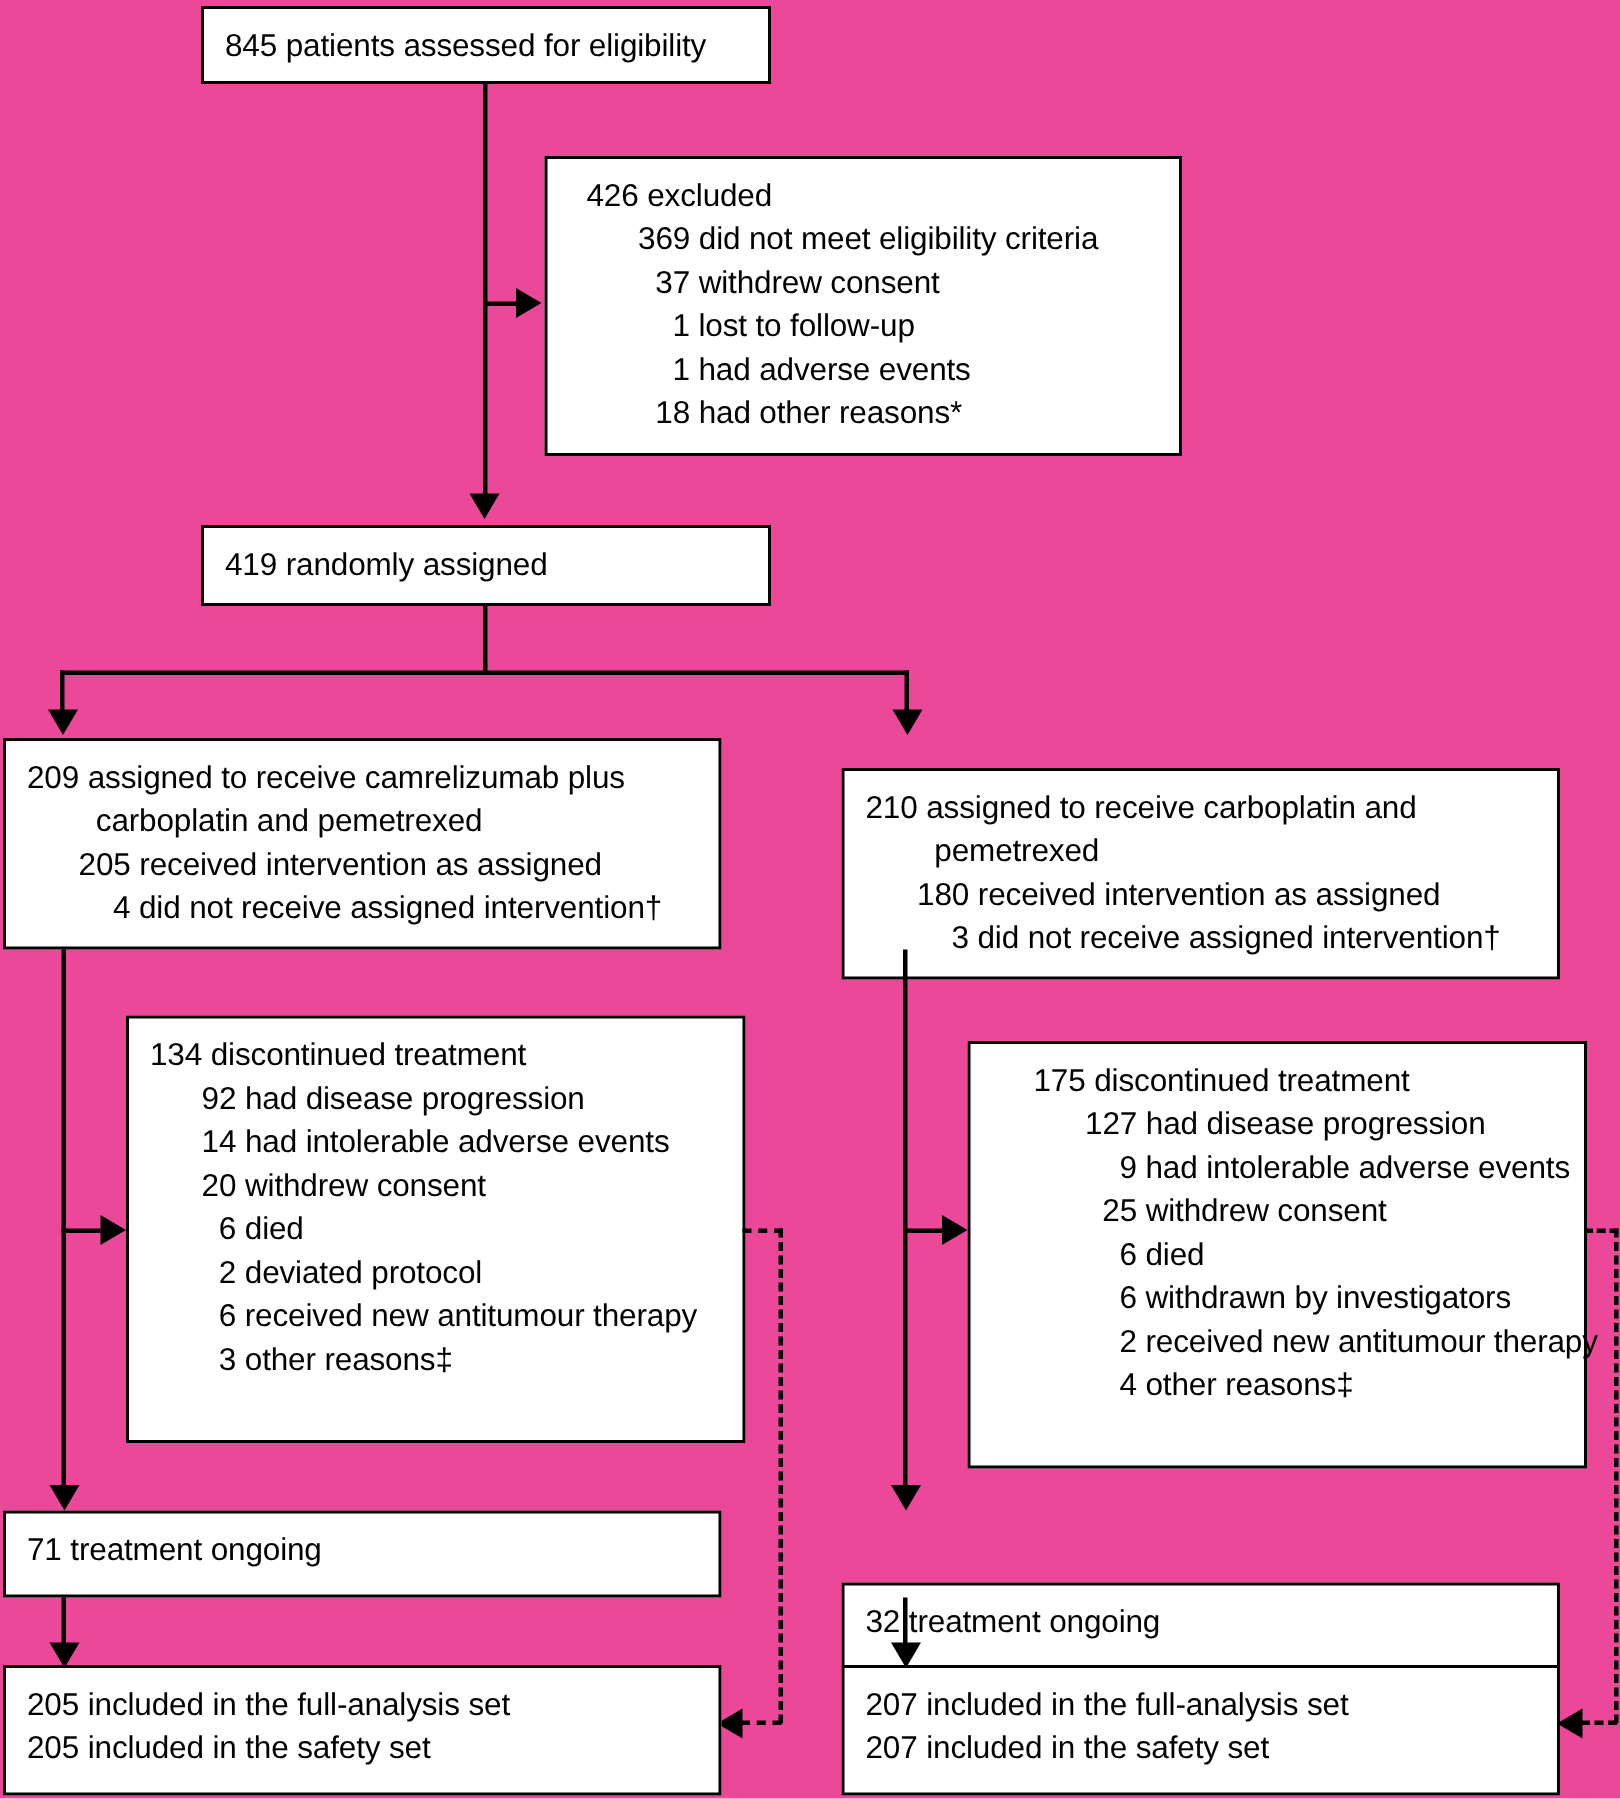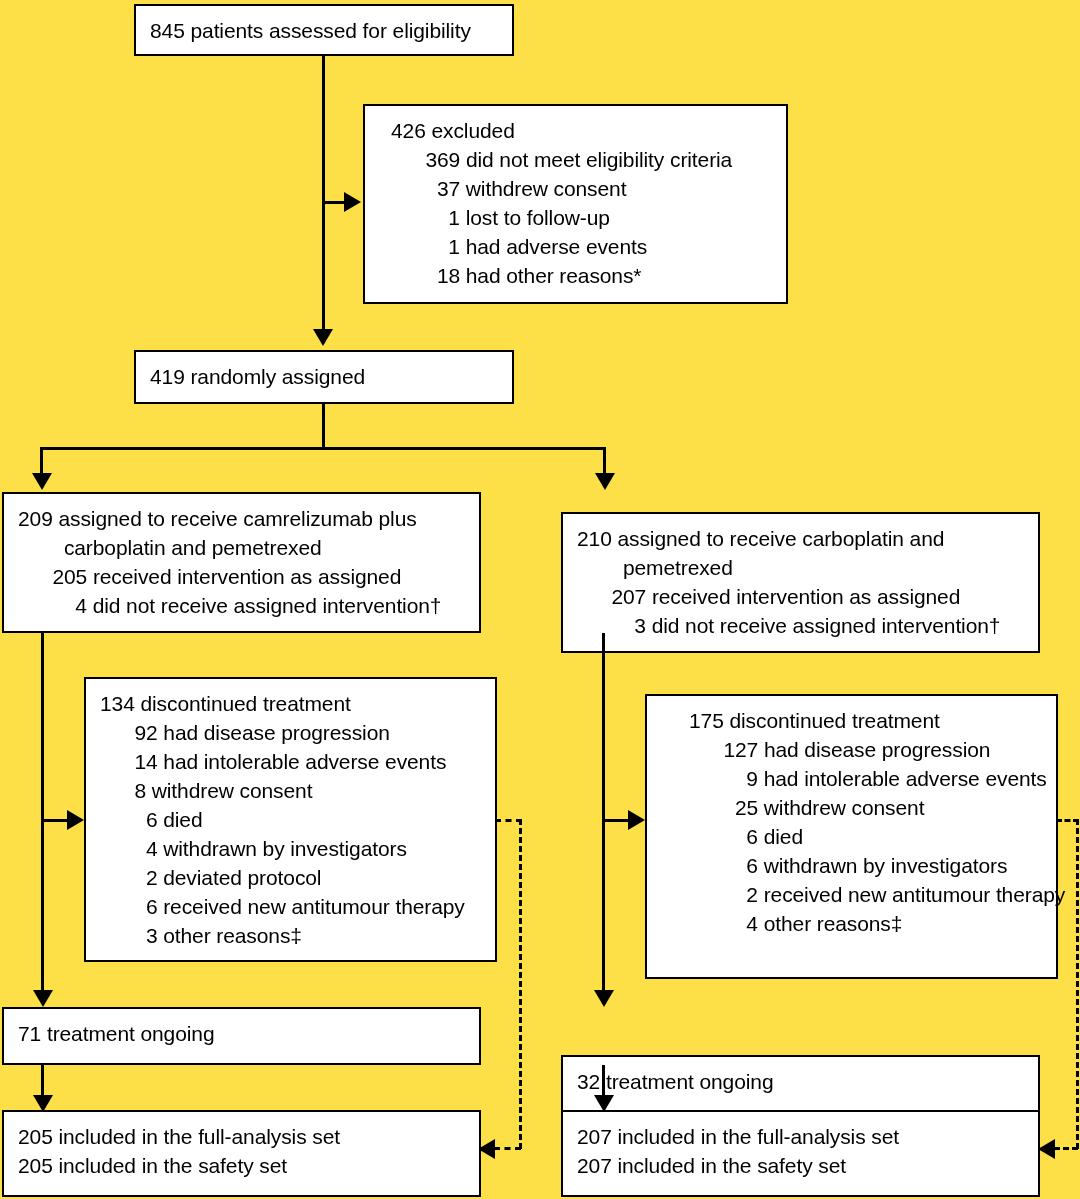--- a/index.html
+++ b/index.html
@@ -4,21 +4,21 @@
 <style>
   html, body {
     margin: 0;
     padding: 0;
     background: #ffffff;
   }
   #canvas {
     position: relative;
     width: 1080px;
     height: 1199px;
-    background: #fde047;
+    background: #ec4899;
     font-family: "Liberation Sans", sans-serif;
     color: #000000;
     overflow: hidden;
   }
   .box {
     position: absolute;
     border: 2.5px solid #000000;
     background: #ffffff;
     box-sizing: border-box;
   }
@@ -124,43 +124,42 @@
       <div class="ln">        carboplatin and pemetrexed</div>
       <div class="ln">      205 received intervention as assigned</div>
       <div class="ln">          4 did not receive assigned intervention†</div>
     </div>
   </div>
 
   <div class="box" style="left:561px; top:492px; width:479px; height:141px;margin-top:20px;">
     <div class="lines">
       <div class="ln">210 assigned to receive carboplatin and</div>
       <div class="ln">        pemetrexed</div>
-      <div class="ln">      207 received intervention as assigned</div>
+      <div class="ln">      180 received intervention as assigned</div>
       <div class="ln">          3 did not receive assigned intervention†</div>
     </div>
   </div>
 
   <div class="vline" style="left:41px; top:633px; height:368px;"></div>
   <div class="arrowdown" style="left:33px; top:990px;"></div>
   <div class="hline" style="left:41px; top:819px; width:26px;"></div>
   <div class="arrowright" style="left:67px; top:810px;"></div>
 
   <div class="vline" style="left:602px; top:633px; height:368px;"></div>
   <div class="arrowdown" style="left:594px; top:990px;"></div>
   <div class="hline" style="left:602px; top:819px; width:26px;"></div>
   <div class="arrowright" style="left:628px; top:810px;"></div>
 
   <div class="box" style="left:84px; top:677px; width:413px; height:285px;">
     <div class="lines">
       <div class="ln">134 discontinued treatment</div>
       <div class="ln">      92 had disease progression</div>
       <div class="ln">      14 had intolerable adverse events</div>
-      <div class="ln">      8 withdrew consent</div>
+      <div class="ln">      20 withdrew consent</div>
       <div class="ln">        6 died</div>
-      <div class="ln">        4 withdrawn by investigators</div>
       <div class="ln">        2 deviated protocol</div>
       <div class="ln">        6 received new antitumour therapy</div>
       <div class="ln">        3 other reasons‡</div>
     </div>
   </div>
 
   <div class="box" style="left:645px; top:694px; width:413px; height:285px;padding-left:28px;">
     <div class="lines">
       <div class="ln">175 discontinued treatment</div>
       <div class="ln">      127 had disease progression</div>

